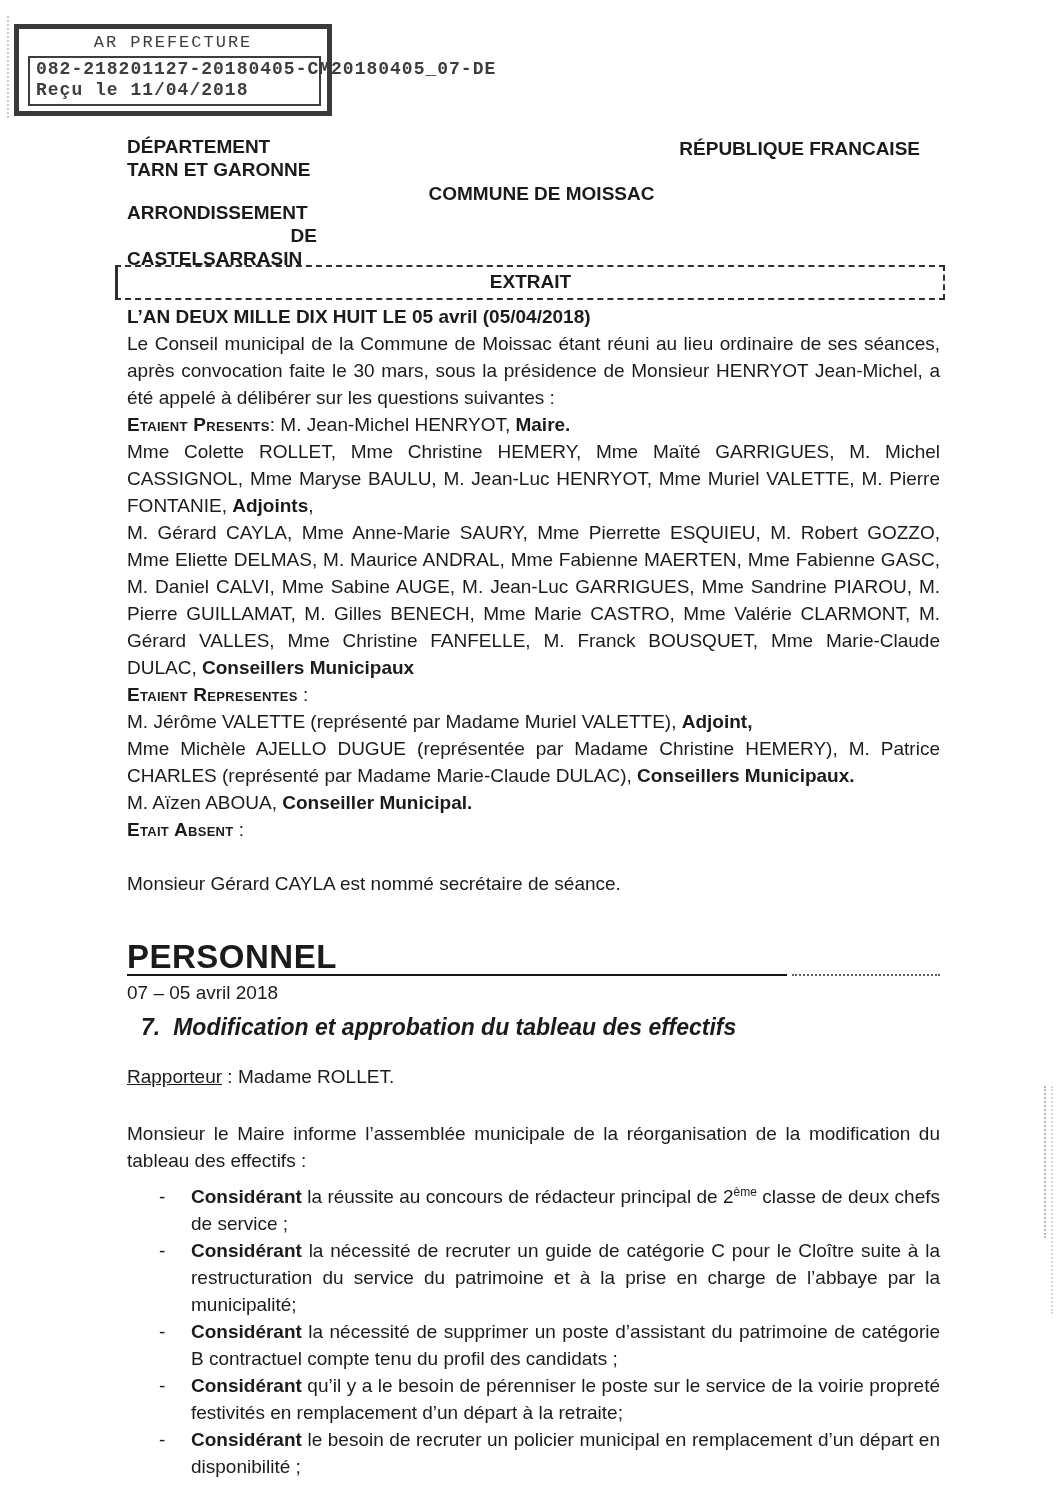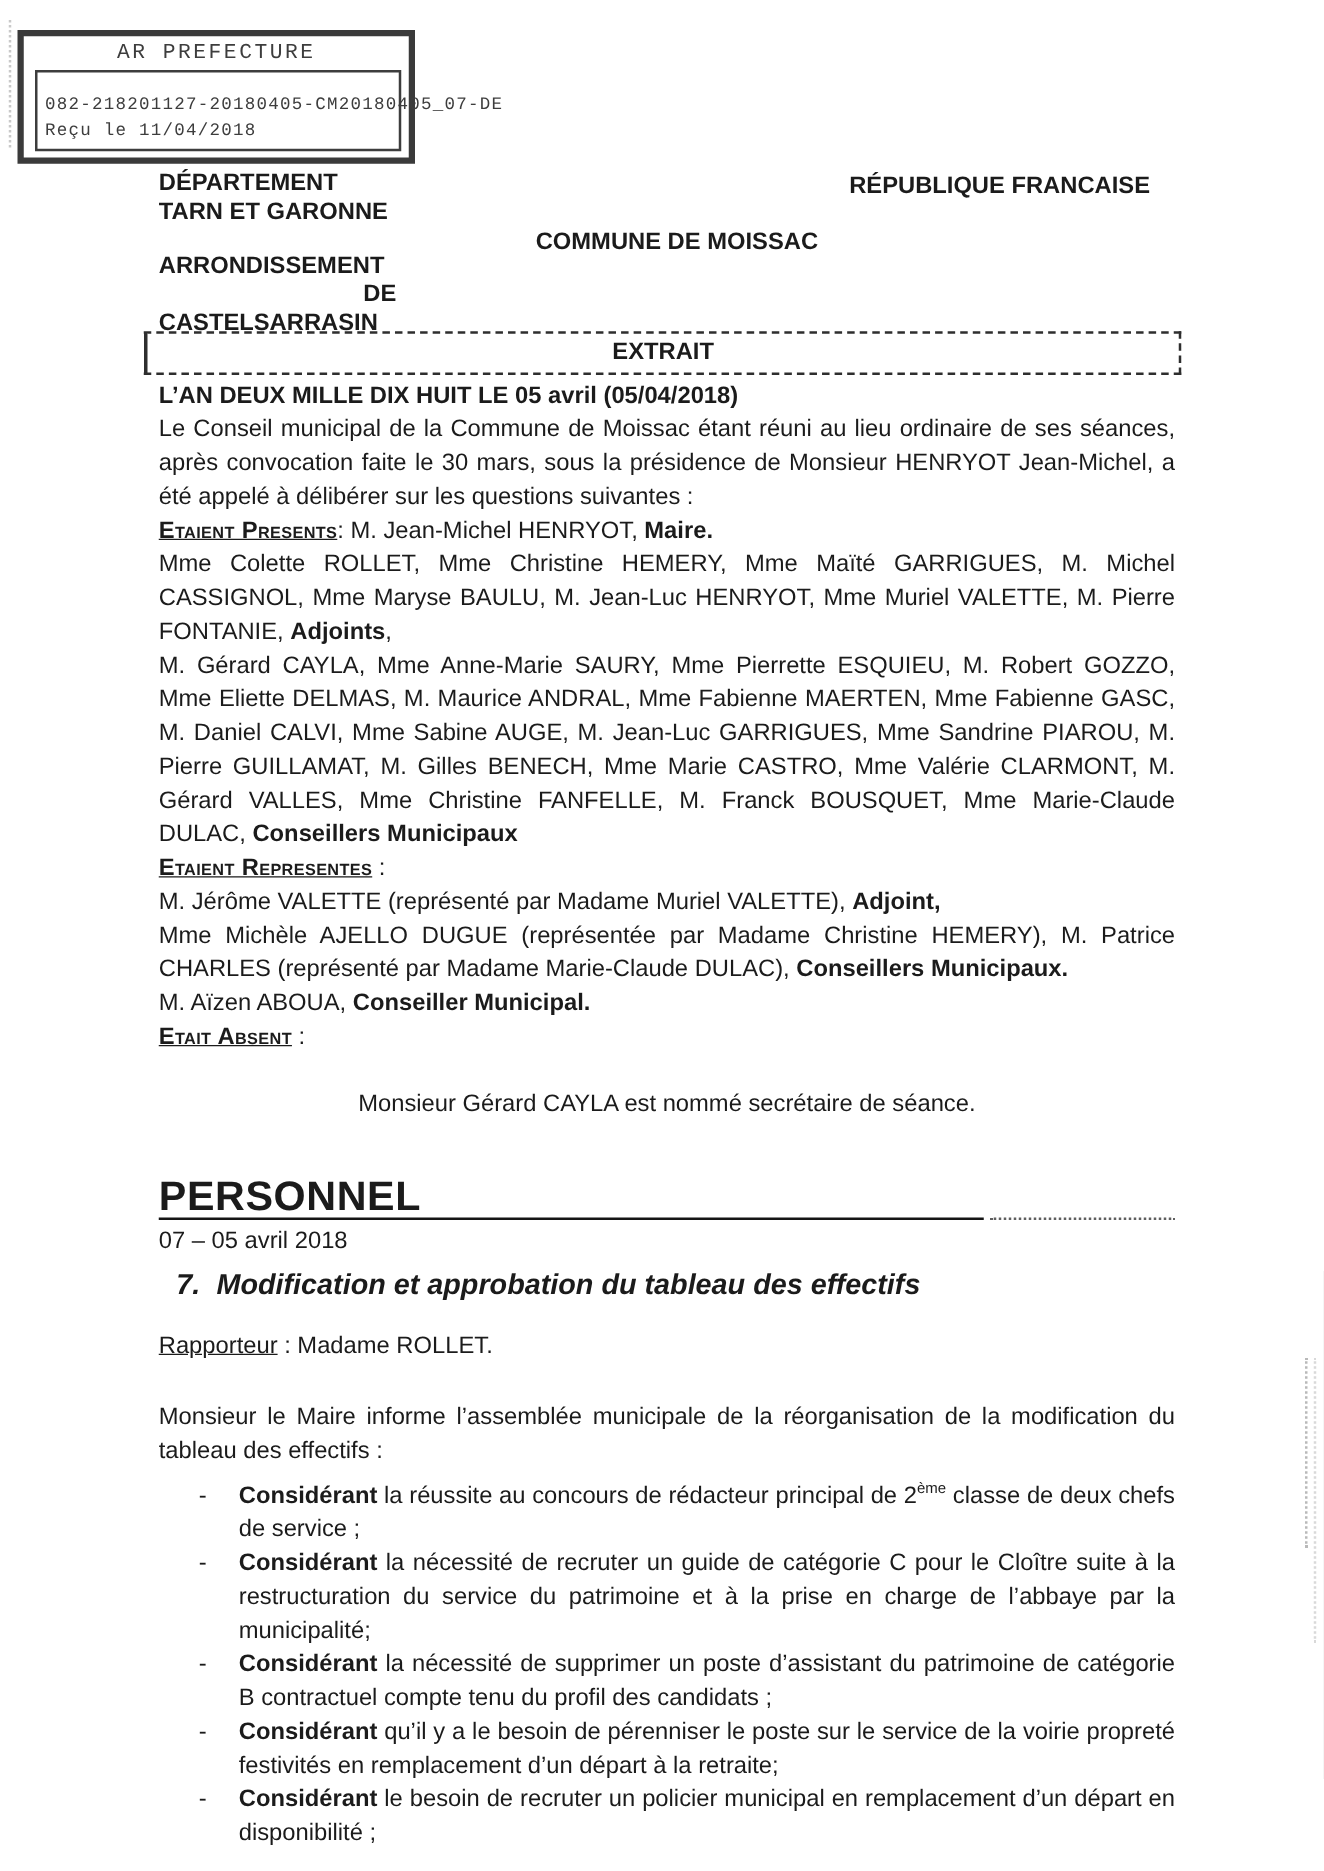--- a/index.html
+++ b/index.html
@@ -10,44 +10,44 @@
     font-size:19px; line-height:27px;
   }
   
   .stamp {
     position:absolute; left:14px; top:24px; width:318px;
     border:5px solid #3a3a3a; background:#fff; box-sizing:border-box;
     font-family:"Liberation Mono", monospace; color:#3d3d3d;
   }
   .stamp-title { text-align:center; font-size:17px; line-height:26px; letter-spacing:2px; padding-top:1px; }
   .stamp-inner {
-    margin:0 6px 5px 9px; border:2px solid #3d3d3d; padding:16px 6px 3px 6px;
-    font-size:14px; line-height:21px; letter-spacing:1px; white-space:nowrap;
+    margin:0 6px 5px 9px; border:2px solid #3d3d3d; padding:1px 6px 3px 6px;
+    font-size:18px; line-height:21px; letter-spacing:1px; white-space:nowrap;font-weight:bold;
   }
   
   .content { position:absolute; left:0; top:135px; width:1059px; }
   .doc-header { position:relative; height:130px; font-weight:bold; }
   .hdr-left  { position:absolute; left:127px; top:0; width:205px; line-height:23px; }
   .hdr-gap   { height:20px; }
   .hdr-de    { text-align:right; width:190px; }
   .hdr-center{ position:absolute; left:0; right:0; top:45px; text-align:center;padding-left:24px; }
   .hdr-right { position:absolute; right:139px; top:0; }
   
   .extract-box {
     margin-left:115px; width:830px; box-sizing:border-box;
     border:2px dashed #2e2e2e; border-left:3px solid #2e2e2e;
     text-align:center; font-weight:bold; line-height:23px; padding:3px 0 5px 0;
   }
   
   .body-col { margin:3px 119px 0 127px; }
   p { margin:0; }
   .b { font-weight:bold; }
   .just { text-align:justify; }
-  .schead { font-weight:bold; text-decoration:underline; font-variant:small-caps; letter-spacing:.3px; }
-  .mt-blank { margin-top:27px;text-align:center; }
+  .schead { font-weight:bold; font-variant:small-caps; letter-spacing:.3px; }
+  .mt-blank { margin-top:27px; }
   sup.sm { font-size:12px; line-height:0; }
   
   .personnel-h { margin-top:44px; font-size:33px; line-height:31px; font-weight:bold; letter-spacing:.5px; }
   .rule { display:flex; align-items:flex-start; margin-top:2px; }
   .rule-solid { flex:1 1 auto; border-top:2px solid #151515; }
   .rule-dots  { flex:0 0 148px; border-top:2px dotted #5f5f5f; margin-left:5px; }
   .ref-line { margin-top:3px; }
   .item-title { display:flex; gap:13px; margin:7px 0 0 14px; font-size:23px; line-height:28px; font-weight:bold; font-style:italic; }
   .rapporteur { margin-top:22px; }
   .rapporteur .u { text-decoration:underline; }

